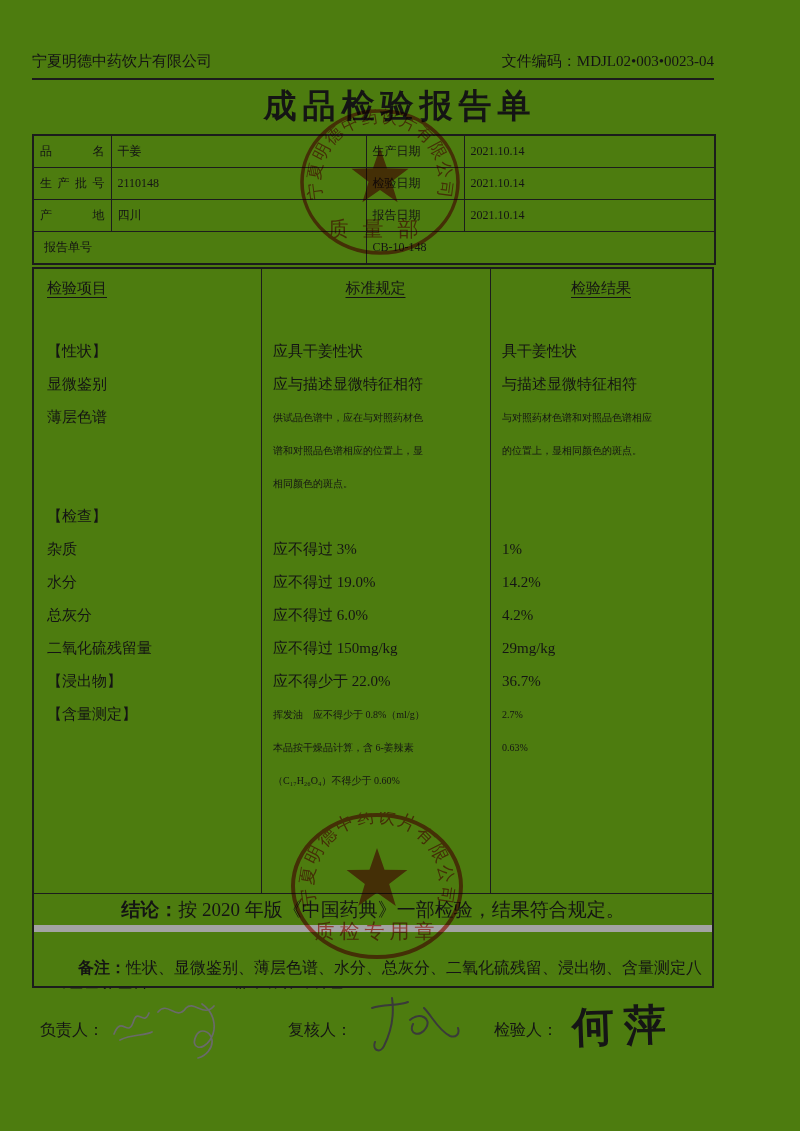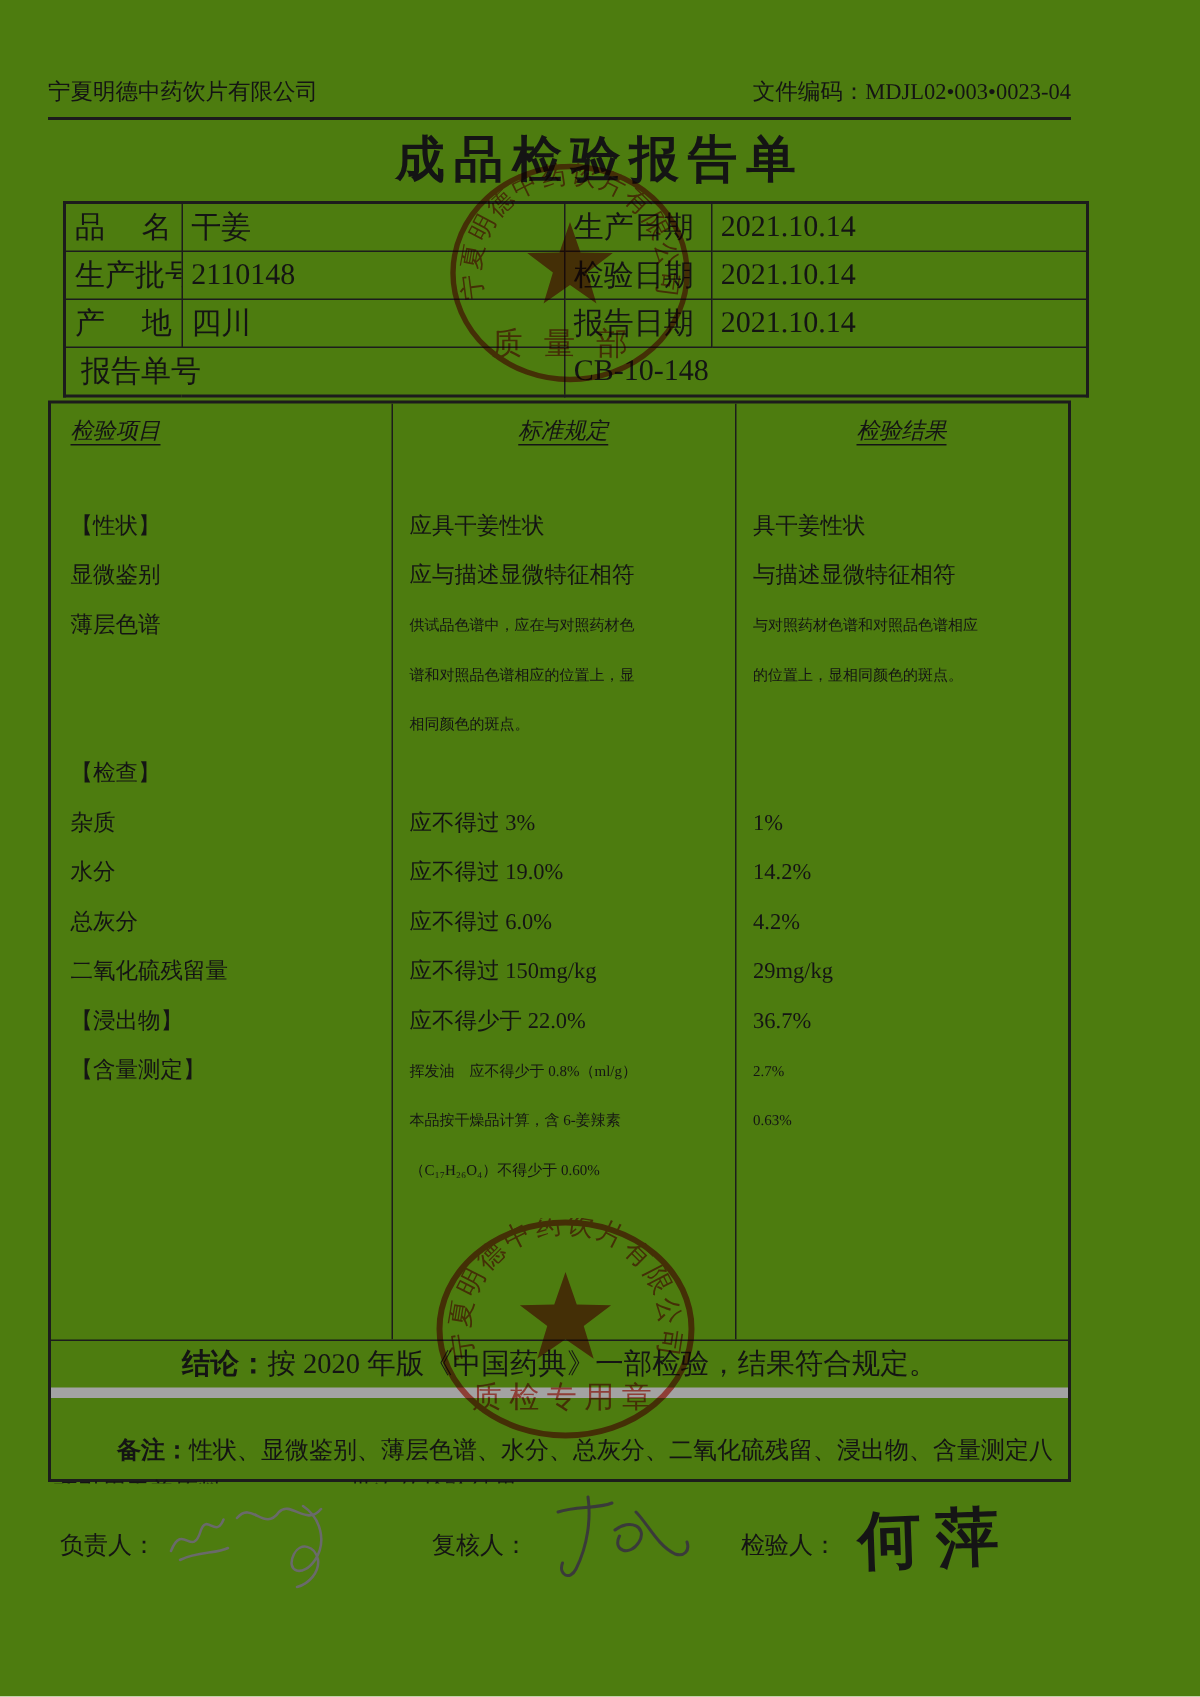--- a/index.html
+++ b/index.html
@@ -9,41 +9,41 @@
   .page { position:absolute; left:0; top:0; width:800px; height:1131px; background:#4d7c0f; }
 
   
   .doc-header { position:absolute; left:32px; top:52px; width:682px;
                 display:flex; justify-content:space-between; align-items:flex-end;
                 font-size:15px; padding-bottom:7px; border-bottom:2px solid #1c1c1c; }
   .doc-title { position:absolute; left:0; top:84px; width:800px; text-align:center;
                font-size:33px; font-weight:bold; letter-spacing:6px; }
 
   
-  table.info-table { position:absolute; left:42px; top:134px; width:682px;
-                     border-collapse:collapse; table-layout:fixed; font-size:20px; }
+  table.info-table { position:absolute; left:32px; top:134px; width:682px;
+                     border-collapse:collapse; table-layout:fixed; font-size:12px; }
   table.info-table td { border:1px solid #1c1c1c; height:31px; padding:0 6px;
                         overflow:hidden; white-space:nowrap; }
   table.info-table { border:2px solid #1c1c1c; }
   td.lbl { text-align:justify; text-align-last:justify; padding:0 12px; }
   td.lbl2 { padding-left:7px; }
   td.val { padding-left:9px; }
 
   
   .main-table { position:absolute; left:32px; top:267px; width:682px; height:721px;
                 border:2px solid #1c1c1c; box-sizing:border-box; font-size:15px; }
   .cols-area { position:relative; height:624px; overflow:hidden; }
   .vline { position:absolute; top:0; bottom:0; width:1px; background:#1c1c1c; }
   .vline.v1 { left:227px; } .vline.v2 { left:456px; }
   .mrow { display:flex; line-height:33px; }
   .mc { box-sizing:border-box; }
   .mc.c1 { width:227px; padding-left:13px; }
   .mc.c2 { width:229px; padding-left:12px; }
   .mc.c3 { width:222px; padding-left:12px; }
-  .mhead { height:66px; padding-top:8px; box-sizing:border-box; line-height:22px;font-style:italic; }
+  .mhead { height:66px; padding-top:8px; box-sizing:border-box; line-height:22px; }
   .mhead .c2, .mhead .c3 { text-align:center; padding-left:0; }
   .mhead span { text-decoration:underline; text-underline-offset:4px; }
   .multiline { white-space:pre; font-size:10px; }
 
   .concl-row { height:31px; line-height:31px; border-top:1px solid #1c1c1c;
                text-align:center; font-size:19px; overflow:hidden; }
   .concl-row .b { font-weight:bold; }
   .remark-row { border-top:7px solid #a3a3a3; box-sizing:border-box; height:64px;
                 padding:22px 4px 0 2px; font-size:16px; line-height:28px;
                 text-indent:42px; overflow:hidden; }

